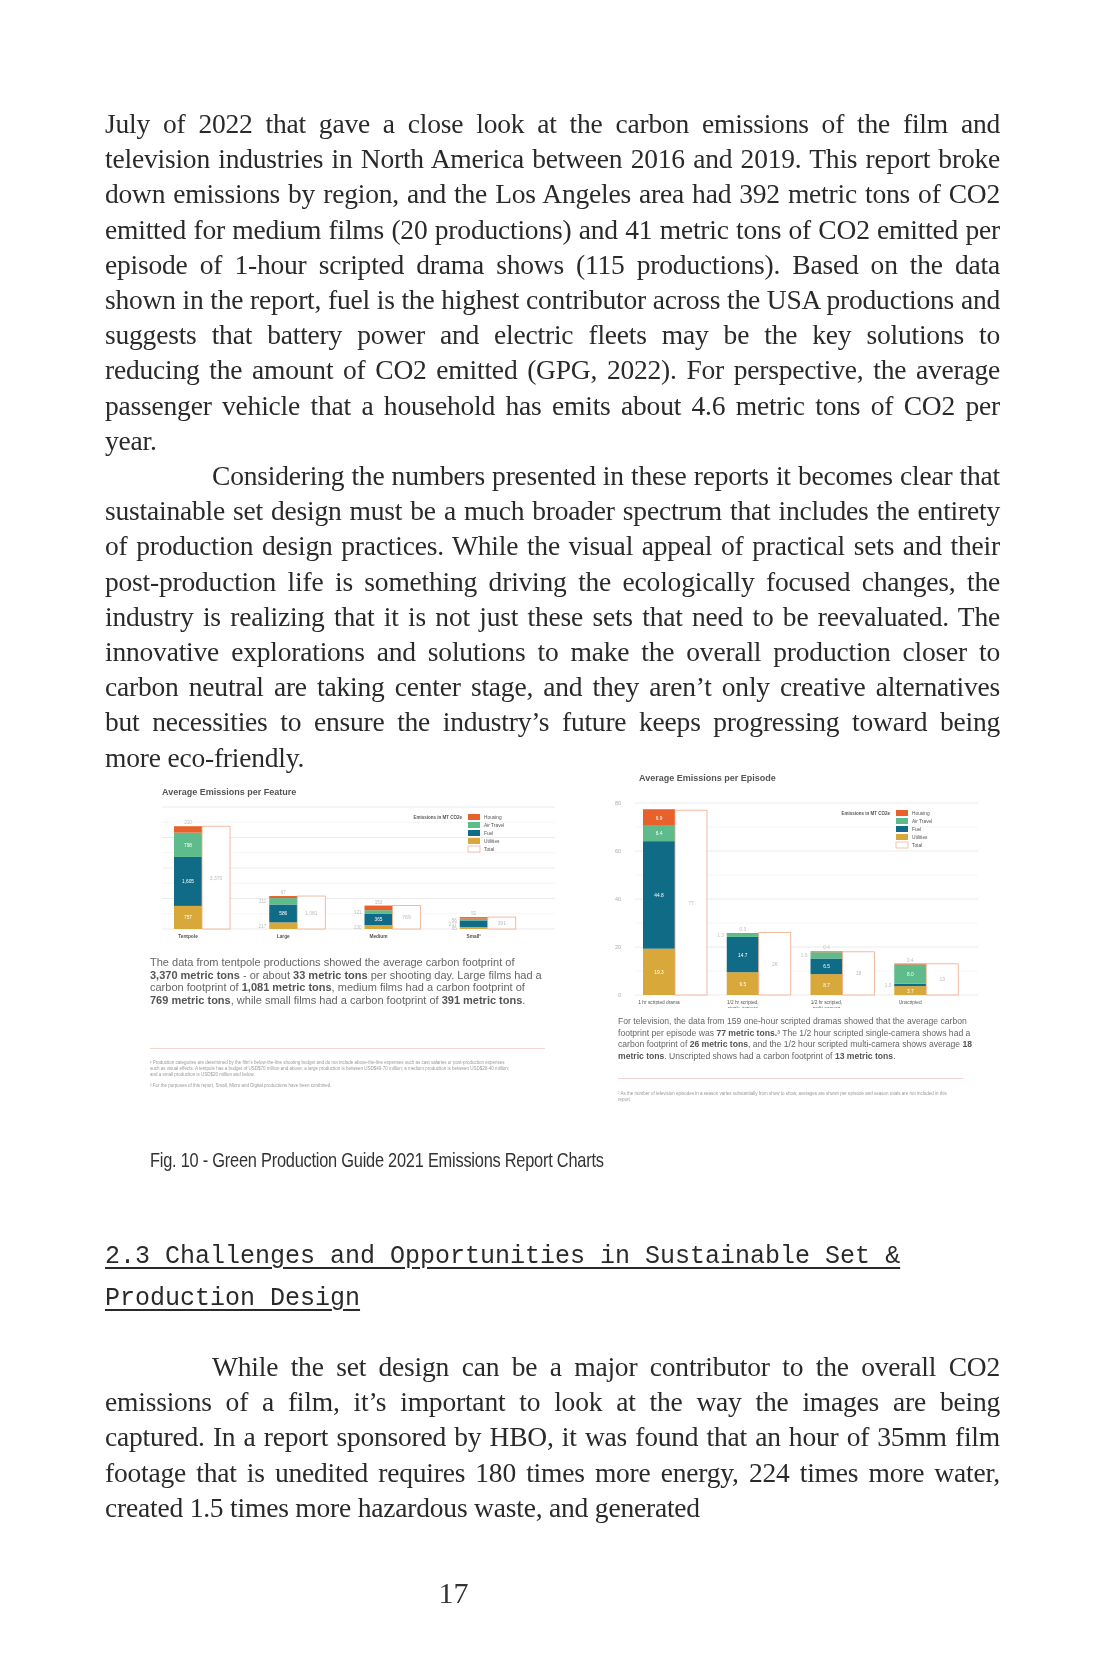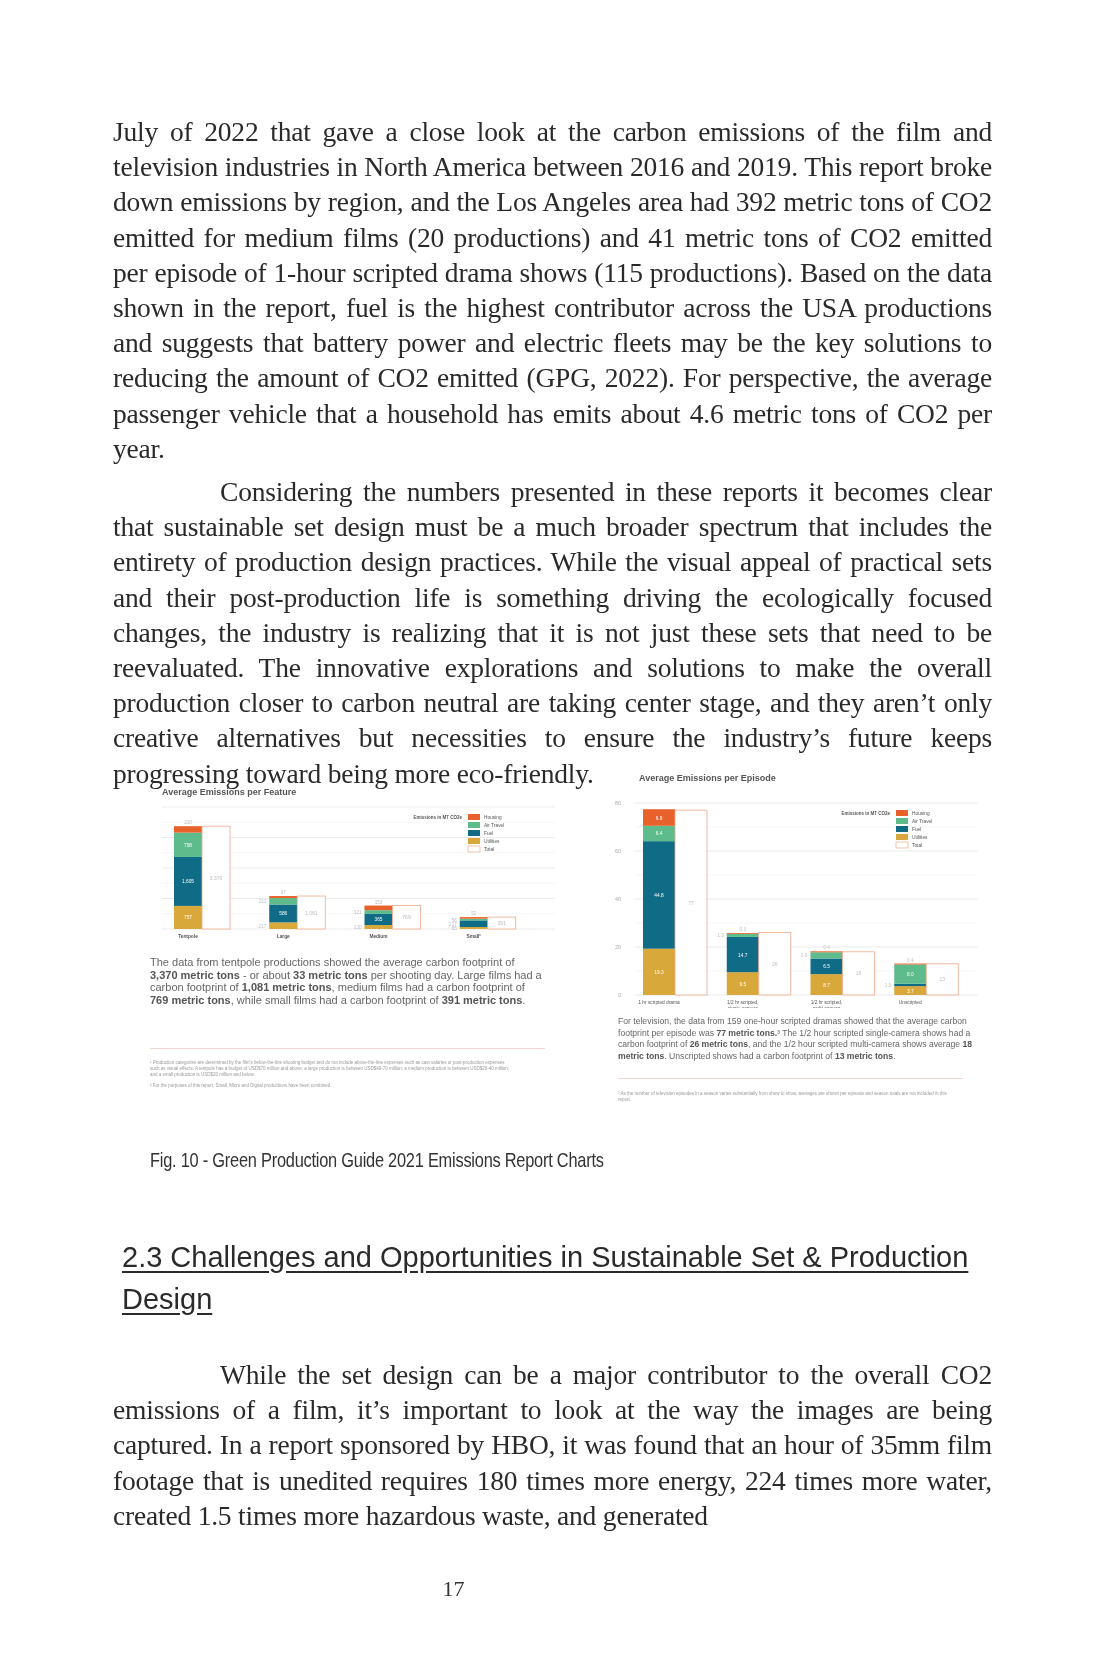--- a/index.html
+++ b/index.html
@@ -3,45 +3,45 @@
 <meta charset="utf-8">
 <style>
   html, body { margin: 0; padding: 0; background: #ffffff; }
   body { width: 1100px; height: 1676px; position: relative; overflow: hidden; }
   .page-text {
     position: absolute; left: 105px; width: 895px;
     font-family: "Liberation Serif", "DejaVu Serif", serif;
     font-size: 27.5px; line-height: 35.2px; color: #2a2a2a;
     text-align: justify; letter-spacing: -0.2px;
   }
-  .para { margin: 8px; }
+  .para { margin: 0; }
   .indent { text-indent: 107px; }
   #top-text { top: 106px; }
   .figure { position: absolute; top: 778px; left: 150px; width: 800px; height: 420px; }
   .chart-panel { position: absolute; top: 0; }
   #chart-feature { left: 0; width: 420px; height: 390px; }
   #chart-episode { left: 440px; width: 370px; height: 390px; top: -10px; margin-left: 23px; }
   .chart-caption { position: absolute; font-family: "Liberation Sans", "DejaVu Sans", sans-serif; font-size: 11px; line-height: 12.5px; color: #666; }
   .chart-caption b { color: #555; }
   .chart-foot { position: absolute; font-family: "Liberation Sans", "DejaVu Sans", sans-serif; font-size: 4.5px; line-height: 6px; color: #999; }
   .hr-red { position: absolute; height: 1px; background: #f3d6d2; }
   .fig-caption {
     position: absolute; left: 150px; top: 1148px;
     font-family: "Liberation Sans Narrow", "Liberation Sans", "DejaVu Sans", sans-serif;
     font-size: 21px; color: #333; transform: scaleX(0.78); transform-origin: left top; letter-spacing: -0.3px;
   }
   .section-heading {
-    position: absolute; left: 122px; top: 1236px; width: 895px;
-    font-family: Liberation Sans, sans-serif;
-    font-size: 29px; line-height: 42px; color: #2a2a2a; text-decoration: underline; text-underline-offset: 4px;
+    position: absolute; left: 105px; top: 1236px; width: 895px;
+    font-family: Liberation Mono, monospace;
+    font-size: 25px; line-height: 42px; color: #2a2a2a; text-decoration: underline; text-underline-offset: 4px;
   }
   #bottom-text { top: 1349px; }
   .page-number {
     position: absolute; top: 1576px; left: 0; width: 907px; text-align: center;
-    font-family: "Liberation Serif", "DejaVu Serif", serif; font-size: 22px; color: #333;
+    font-family: "Liberation Serif", "DejaVu Serif", serif; font-size: 30px; color: #333;
   }
   svg text { font-family: "Liberation Sans", "DejaVu Sans", sans-serif; }
 </style>
 </head>
 <body>
 
 <div id="top-text" class="page-text">
   <p class="para">July of 2022 that gave a close look at the carbon emissions of the film and television industries in North America between 2016 and 2019. This report broke down emissions by region, and the Los Angeles area had 392 metric tons of CO2 emitted for medium films (20 productions) and 41 metric tons of CO2 emitted per episode of 1-hour scripted drama shows (115 productions). Based on the data shown in the report, fuel is the highest contributor across the USA productions and suggests that battery power and electric fleets may be the key solutions to reducing the amount of CO2 emitted (GPG, 2022). For perspective, the average passenger vehicle that a household has emits about 4.6 metric tons of CO2 per year.</p>
   <p class="para indent">Considering the numbers presented in these reports it becomes clear that sustainable set design must be a much broader spectrum that includes the entirety of production design practices. While the visual appeal of practical sets and their post-production life is something driving the ecologically focused changes, the industry is realizing that it is not just these sets that need to be reevaluated. The innovative explorations and solutions to make the overall production closer to carbon neutral are taking center stage, and they aren’t only creative alternatives but necessities to ensure the industry’s future keeps progressing toward being more eco-friendly.</p>
 </div>

